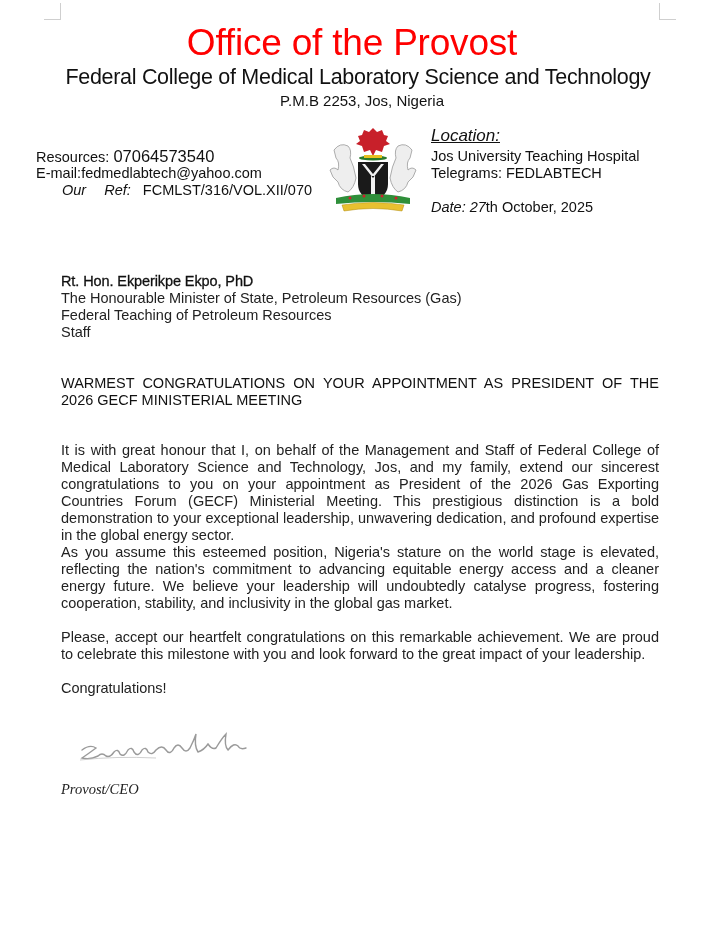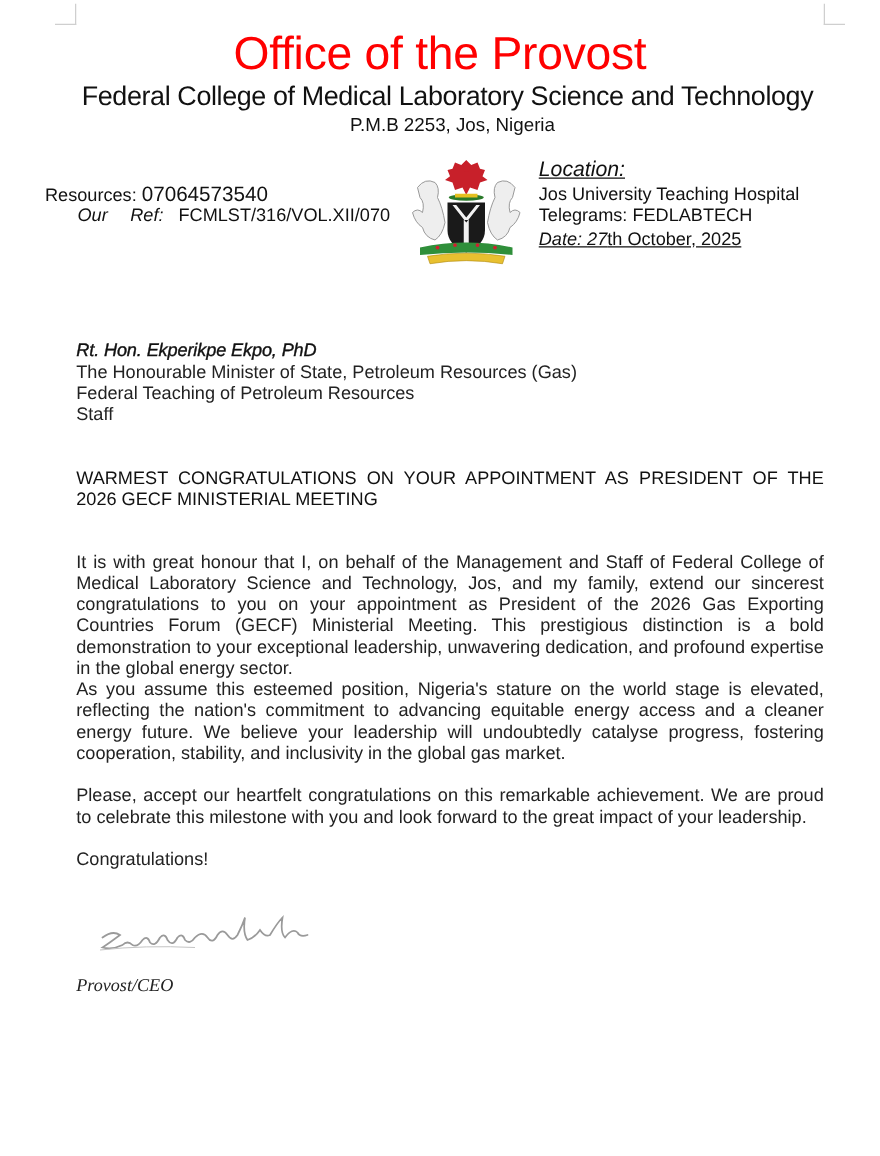--- a/index.html
+++ b/index.html
@@ -27,27 +27,27 @@
   .contact-left .line { height: 17px; line-height: 17px; white-space: nowrap; }
   .contact-left .tel-num { font-size: 16.5px; }
   .contact-left .ref { padding-left: 26px; }
   .contact-left .ref .ref-label { font-style: italic; word-spacing: 14px; margin-right: 12px; }
 
   .crest { position: absolute; left: 326px; top: 126px; width: 94px; height: 88px; }
 
   .contact-right { position: absolute; left: 431px; top: 126px; font-size: 14.5px; color: #111; }
   .contact-right .loc-label { font-style: italic; text-decoration: underline; font-size: 17px; line-height: 20px; height: 22px; }
   .contact-right .line { height: 17px; line-height: 17px; white-space: nowrap; }
-  .contact-right .date-line { margin-top: 2px; text-decoration: underline; }
+  .contact-right .date-line { margin-top: 17px; }
   .contact-right .date-label { font-style: italic; }
   .contact-right .date-day { font-style: italic; }
 
   .recipient { position: absolute; left: 61px; top: 273px; font-size: 14.5px; color: #222; }
   .recipient .line { height: 17px; line-height: 17px; white-space: nowrap; }
-  .recipient .name { color: #111; font-weight: normal; letter-spacing: -0.1px; font-style: italic; -webkit-text-stroke: 0.3px #111; }
+  .recipient .name { color: #111; font-weight: normal; letter-spacing: -0.1px; -webkit-text-stroke: 0.3px #111; }
 
   .block { position: absolute; left: 61px; width: 598px; font-size: 14.5px; line-height: 17px; color: #222; text-align: justify; }
   .subject { top: 375px; text-transform: none; color: #111; }
   .p1 { top: 442px; }
   .p2 { top: 544px; }
   .p3 { top: 629px; }
   .closing { top: 680px; text-align: left; }
 
   .signature { position: absolute; left: 76px; top: 728px; width: 190px; height: 42px; }
 
@@ -63,20 +63,23 @@
 <div class="corner tl"></div>
 <div class="corner tr"></div>
 
 <div class="title">Office of the Provost</div>
 <div class="subtitle">Federal College of Medical Laboratory Science and Technology</div>
 <div class="pmb">P.M.B 2253, Jos, Nigeria</div>
 
 <div class="contact-left">
   <div class="line">
     <span>Resources: </span><span class="tel-num">07064573540</span>
+  </div>
+  <div class="line">
+    <span>E-mail:</span><span>fedmedlabtech@yahoo.com</span>
   </div>
   <div class="line ref">
     <span class="ref-label">Our Ref:</span><span>FCMLST/316/VOL.XII/070</span>
   </div>
 </div>
 
 <svg class="crest" viewBox="0 0 94 88">
 
   <path d="M47 2 L43 6 L38 4 L36 9 L32 10 L34 15 L30 18 L36 20 L38 26 L44 24 L47 30 L50 24 L56 26 L58 20 L64 18 L60 15 L62 10 L58 9 L56 4 L51 6 Z" fill="#c8202a"></path>
   <circle cx="47" cy="9" r="2.5" fill="#c8202a"></circle>

